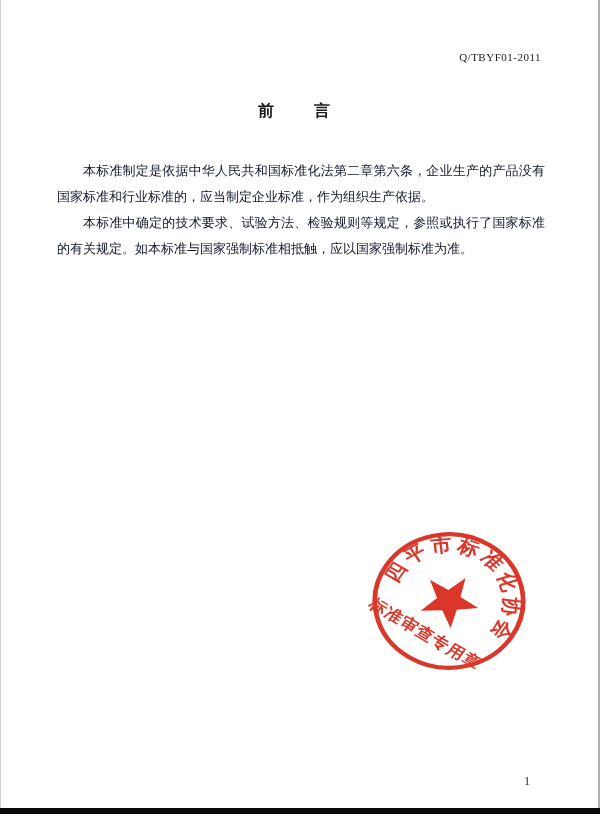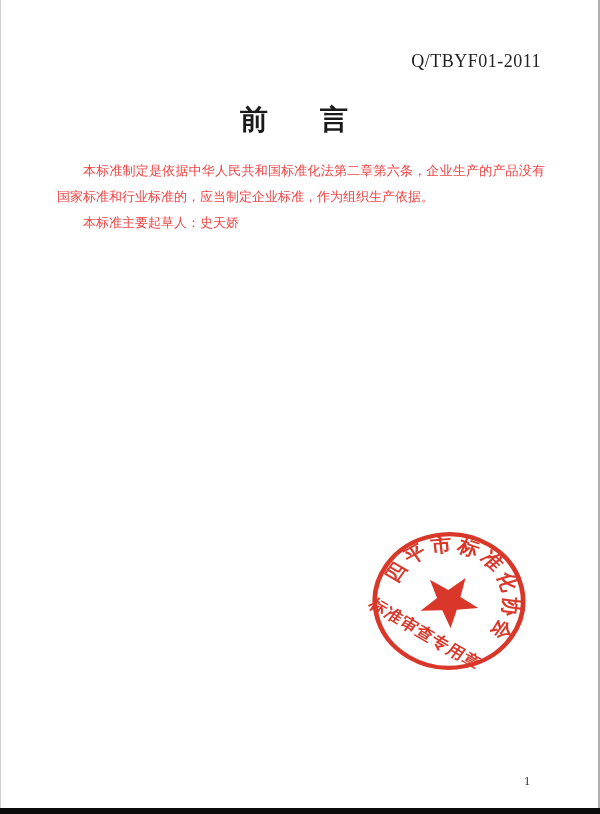--- a/index.html
+++ b/index.html
@@ -7,42 +7,42 @@
   .page {
     position: relative;
     width: 600px; height: 814px;
     background: #ffffff;
     font-family: "Liberation Serif", "DejaVu Serif", serif;
     color: #1f1f1f;
   }
   .doc-code {
     position: absolute;
     top: 51px; right: 59px;
-    font-size: 18px;
+    font-size: 11px;
     letter-spacing: 0.5px;
     color: #222;
     font-family: Liberation Serif, serif;
   }
   .title {
     position: absolute;
     top: 101px; left: 0; right: 0;
     text-align: center;
-    font-size: 28px;
+    font-size: 16px;
     font-weight: bold;
     letter-spacing: 12px;
     color: #1a1a1a;
     white-space: pre;
   }
   .content {
     position: absolute;
     top: 158px; left: 57px; right: 55px;
     font-size: 13px;
     line-height: 26px;
     text-align: justify;
-    color: #ef4444;
+    color: #0f172a;
   }
   .content p { text-indent: 2em; margin: 0; }
   .stamp {
     position: absolute;
     left: 354px; top: 506px;
     width: 190px; height: 190px;
     transform: scale(1, 0.9) rotate(33deg);
     opacity: 0.93;
   }
   .stamp svg { width: 100%; height: 100%; overflow: visible; }
@@ -84,21 +84,21 @@
 <body>
 
 <div class="page">
 
   <div class="doc-code">Q/TBYF01-2011</div>
 
   <h1 class="title">前　言</h1>
 
   <div class="content">
     <p>本标准制定是依据中华人民共和国标准化法第二章第六条，企业生产的产品没有国家标准和行业标准的，应当制定企业标准，作为组织生产依据。</p>
-    <p>本标准主要起草人：史天娇</p>
+    <p>本标准中确定的技术要求、试验方法、检验规则等规定，参照或执行了国家标准的有关规定。如本标准与国家强制标准相抵触，应以国家强制标准为准。</p>
   </div>
 
   <div class="stamp">
     <svg viewBox="0 0 200 200" xmlns="http://www.w3.org/2000/svg" aria-hidden="true">
       <defs>
         <path id="arcPath" d="M 46,121 A 58,58 0 1 1 154,121" fill="none"></path>
       </defs>
       <circle cx="100" cy="100" r="78" fill="none" stroke-width="5" stroke="#d6281a"></circle>
       <path d="M 100,68 L 107.6,89.5 L 130.4,90.1 L 112.4,104 L 118.8,125.9 L 100,113 L 81.2,125.9 L 87.6,104 L 69.6,90.1 L 92.4,89.5 Z" fill="#d6281a"></path>
       <text class="stamp-arc-text" text-anchor="middle" fill="#d6281a">

